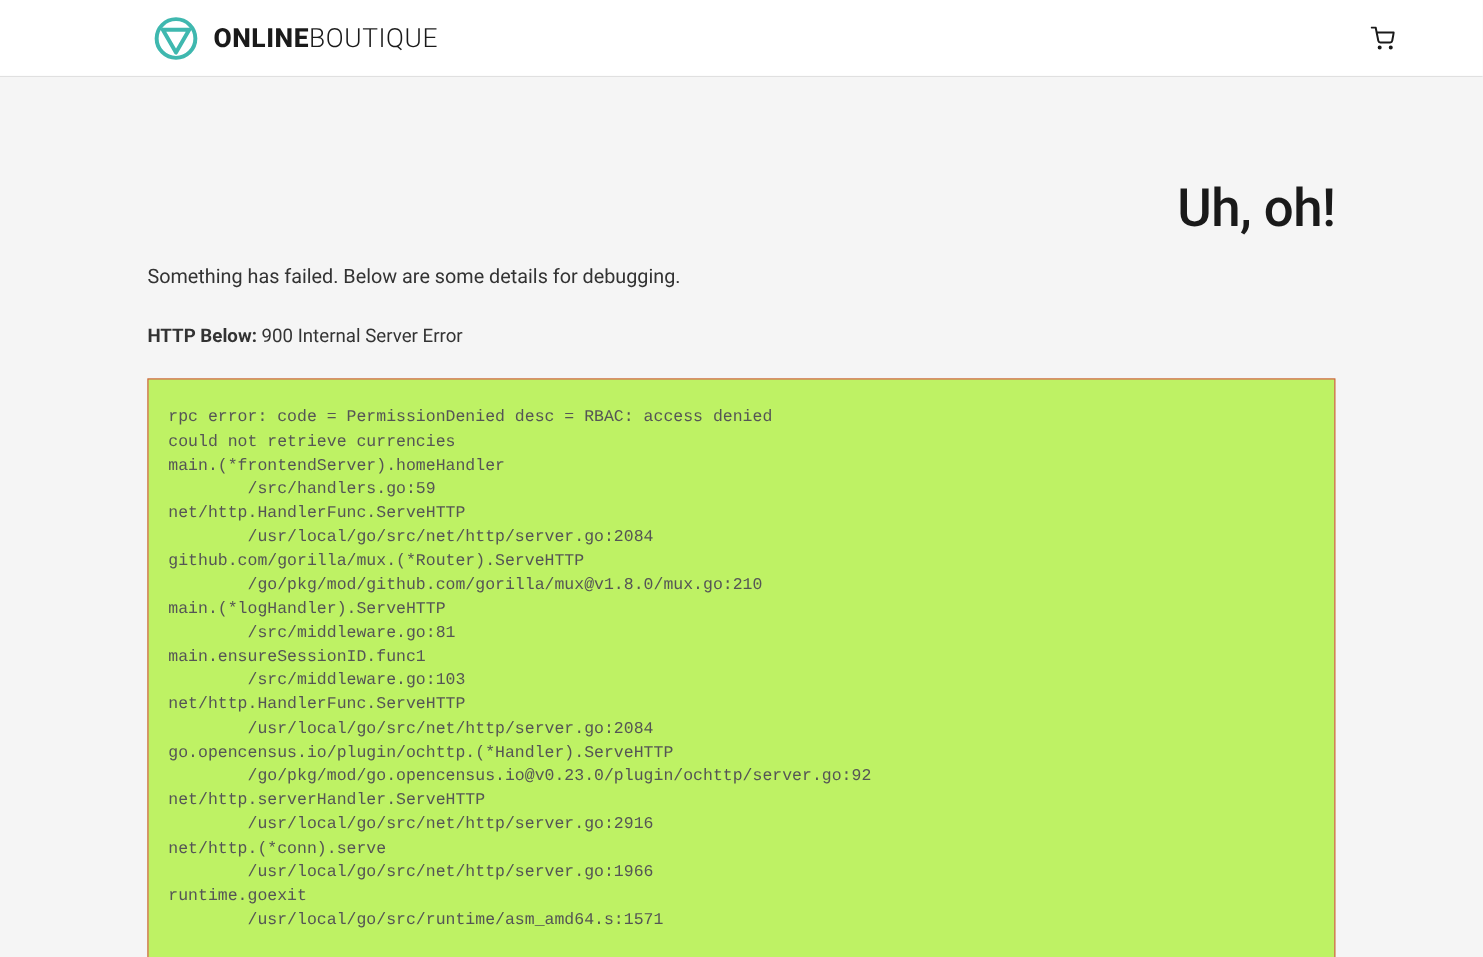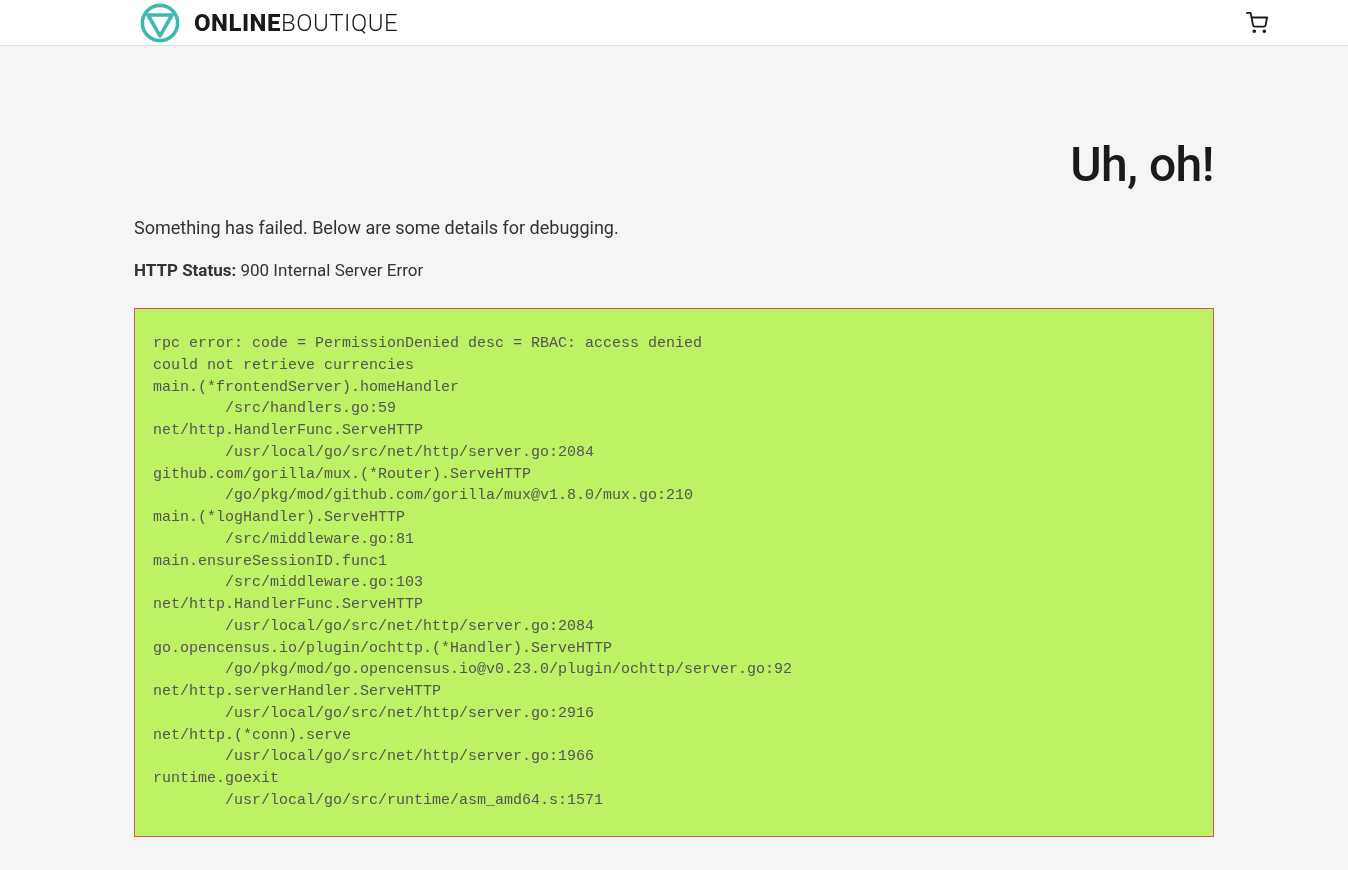--- a/index.html
+++ b/index.html
@@ -8,21 +8,21 @@
       box-sizing: border-box;
     }
     body {
       font-family: -apple-system, BlinkMacSystemFont, "Segoe UI", Roboto, "Helvetica Neue", Arial, sans-serif;
       background: #f5f5f5;
       color: #1a1a1a;
     }
     .header {
       background: #ffffff;
       border-bottom: 1px solid #e0e0e0;
-      height: 46px;
+      height: 70px;
       display: flex;
       align-items: center;
       justify-content: space-between;
       padding: 0 80px 0 140px;
     }
     .brand {
       display: flex;
       align-items: center;
       gap: 14px;
     }
@@ -53,21 +53,21 @@
       font-size: 48px;
       font-weight: 500;
       color: #1a1a1a;
       margin-bottom: 24px;
       letter-spacing: -0.5px;
       text-align: right;
     }
     .error-subtitle {
       font-size: 18px;
       color: #333;
-      margin-bottom: 22px;
+      margin-bottom: 34px;
       font-weight: 400;
     }
     .status-line {
       font-size: 17px;
       color: #333;
       margin-bottom: 28px;
     }
     .status-label {
       font-weight: 700;
     }
@@ -104,21 +104,21 @@
       <circle cx="20" cy="21" r="1"></circle>
       <path d="M1 1h4l2.68 13.39a2 2 0 0 0 2 1.61h9.72a2 2 0 0 0 2-1.61L23 6H6"></path>
     </svg>
   </a>
 </div>
 
 <div class="main">
   <h1 class="error-title">Uh, oh!</h1>
   <p class="error-subtitle">Something has failed. Below are some details for debugging.</p>
   <p class="status-line">
-    <span class="status-label">HTTP Status:</span>
+    <span class="status-label">HTTP Below:</span>
     <span>900 Internal Server Error</span>
   </p>
   <pre class="error-box">rpc error: code = PermissionDenied desc = RBAC: access denied
 could not retrieve currencies
 main.(*frontendServer).homeHandler
         /src/handlers.go:59
 net/http.HandlerFunc.ServeHTTP
         /usr/local/go/src/net/http/server.go:2084
 github.com/gorilla/mux.(*Router).ServeHTTP
         /go/pkg/mod/github.com/gorilla/mux@v1.8.0/mux.go:210

